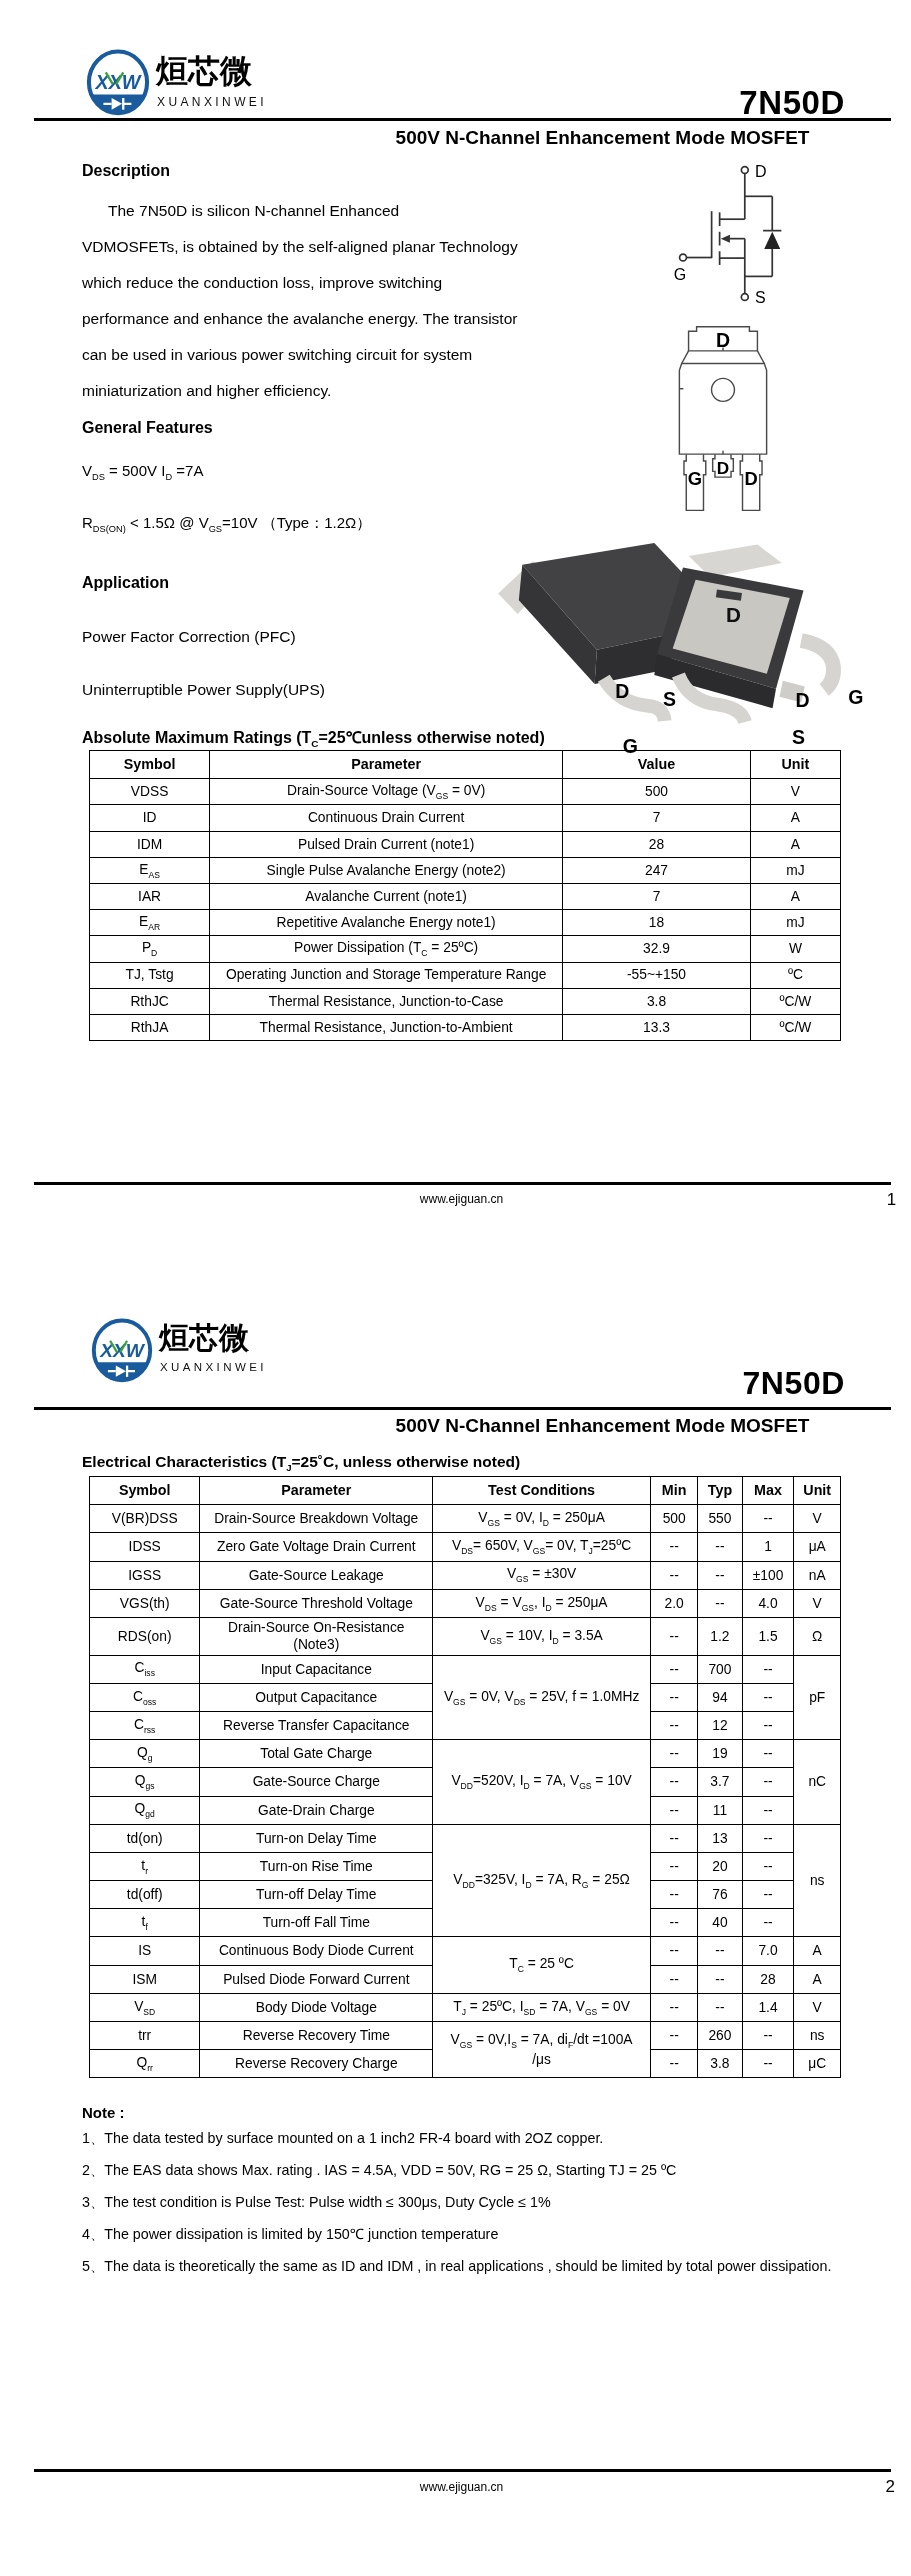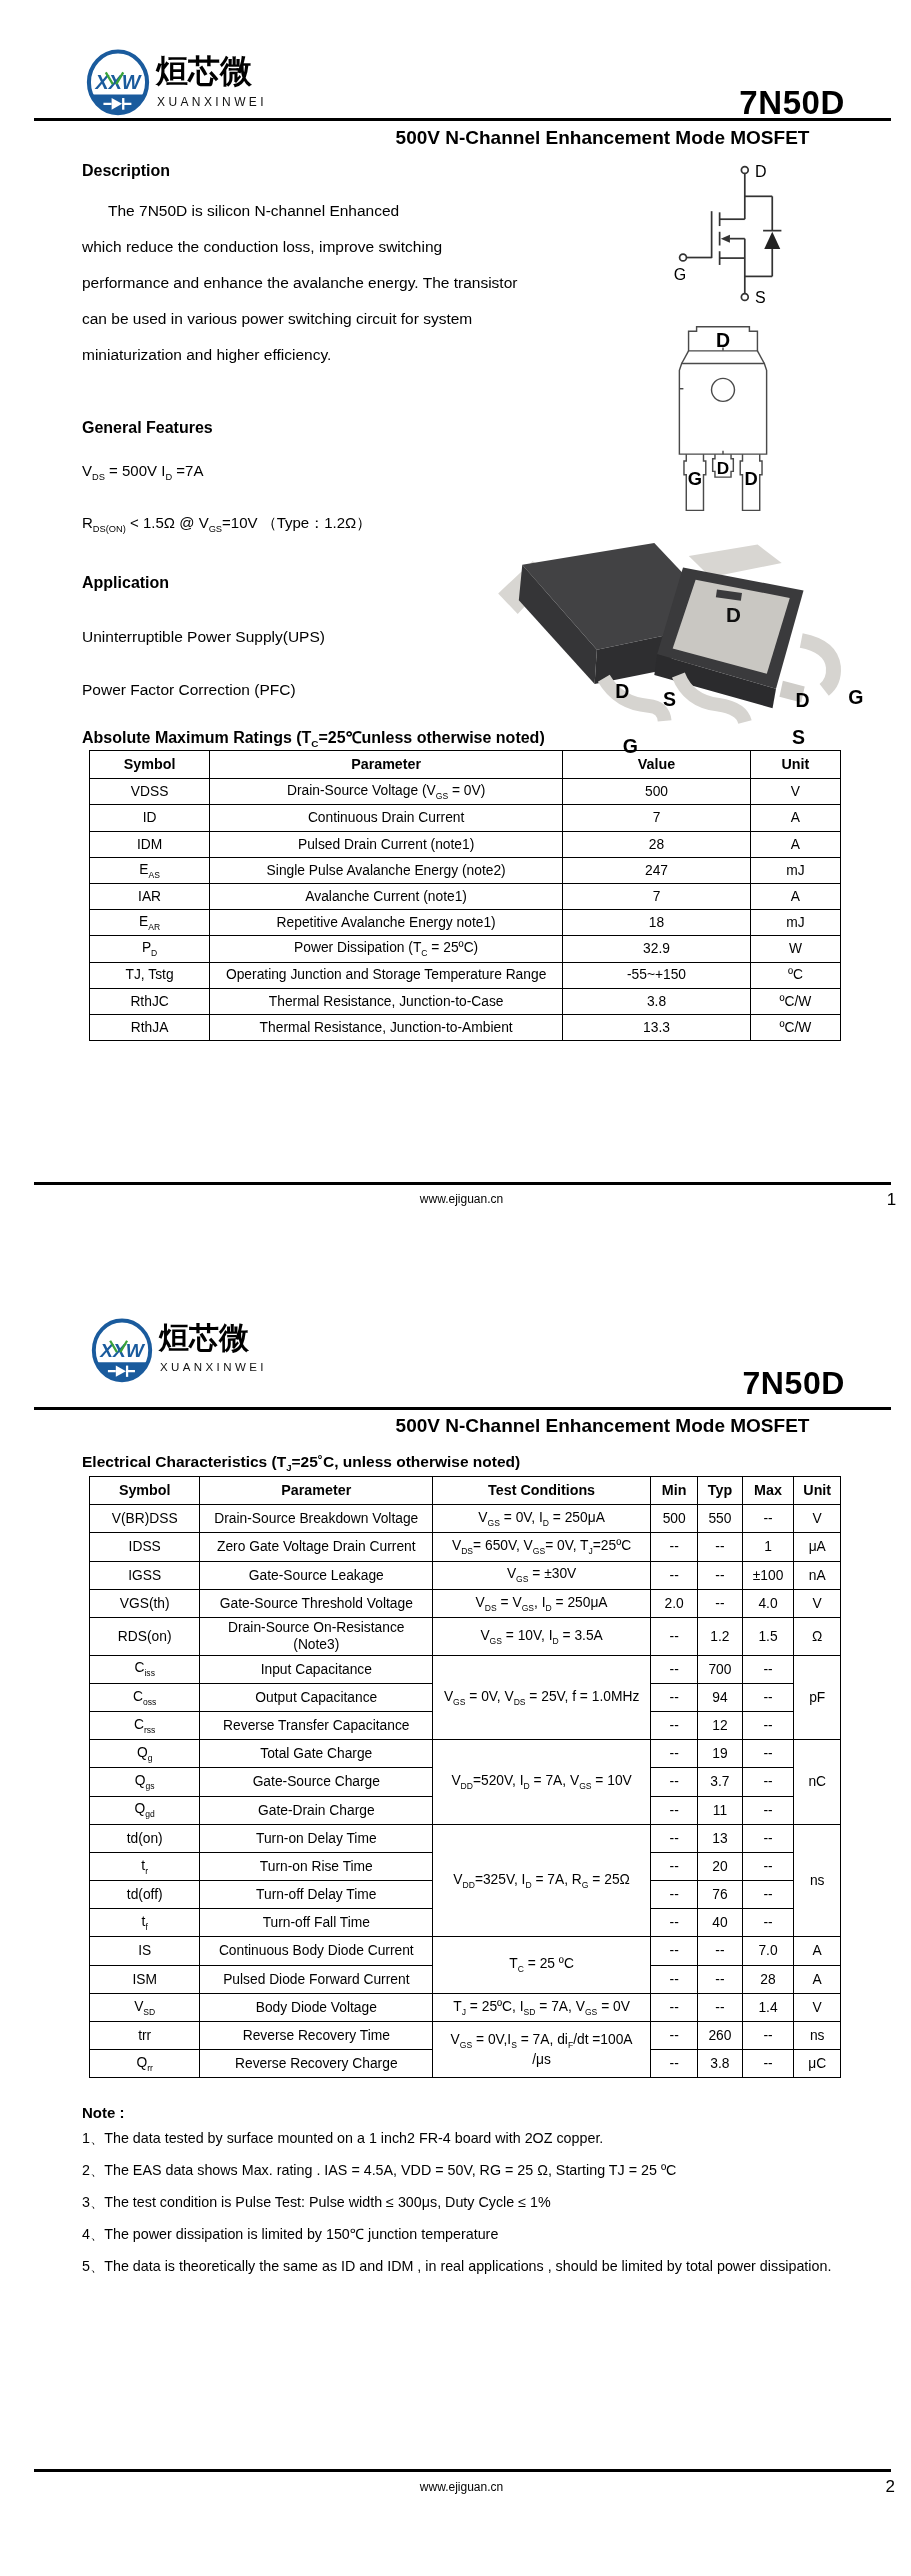--- a/index.html
+++ b/index.html
@@ -45,34 +45,35 @@
   <div class="abs logo-cn" style="left:150px;top:55px;">烜芯微</div>
   <div class="abs logo-en" style="left:151px;top:95px;">XUANXINWEI</div>
 
   <div class="abs part-number" style="right:72px;top:84px;">7N50D</div>
   <div class="abs rule" style="left:27.5px;top:118px;width:857px;"></div>
   <div class="abs subtitle" style="left:344px;top:127px;width:505px;">500V N-Channel Enhancement Mode MOSFET</div>
 
   <div class="abs sec-title" style="left:76px;top:162px;">Description</div>
   <div class="abs desc-lines" style="left:76px;top:202px;width:568px;">
       <div class="tline">The 7N50D is silicon N-channel Enhanced</div>
+      <div class="tline">VDMOSFETs, is obtained by the self-aligned planar Technology</div>
       <div class="tline">which reduce the conduction loss, improve switching</div>
       <div class="tline">performance and enhance the avalanche energy. The transistor</div>
       <div class="tline">can be used in various power switching circuit for system</div>
       <div class="tline">miniaturization and higher efficiency.</div>
     </div>
 
   <div class="abs sec-title" style="left:76px;top:419px;">General Features</div>
   <div class="abs bodytext" style="left:76px;top:462px;">V<sub>DS</sub> = 500V  I<sub>D</sub> =7A</div>
   <div class="abs bodytext" style="left:76px;top:514px;">R<sub>DS(ON)</sub> &lt; 1.5Ω @ V<sub>GS</sub>=10V （Type：1.2Ω）</div>
 
   <div class="abs sec-title" style="left:76px;top:574px;">Application</div>
   <div class="abs app-lines" style="left:76px;top:628px;width:516px;">
+      <div class="tline">Power Factor Correction (PFC)</div>
       <div class="tline">Uninterruptible Power Supply(UPS)</div>
-      <div class="tline">Power Factor Correction (PFC)</div>
     </div>
 
   <svg class="abs" style="left:654px;top:162px;" width="149" height="143" viewBox="0 0 260 250">
     <g stroke="#333" stroke-width="3" fill="none">
       <circle cx="148" cy="14" r="6"></circle>
       <line x1="148" y1="20" x2="148" y2="100"></line>
       <line x1="104" y1="100" x2="148" y2="100"></line>
       <line x1="104" y1="88" x2="104" y2="112"></line>
       <line x1="104" y1="122" x2="104" y2="146"></line>
       <line x1="104" y1="156" x2="104" y2="180"></line>

